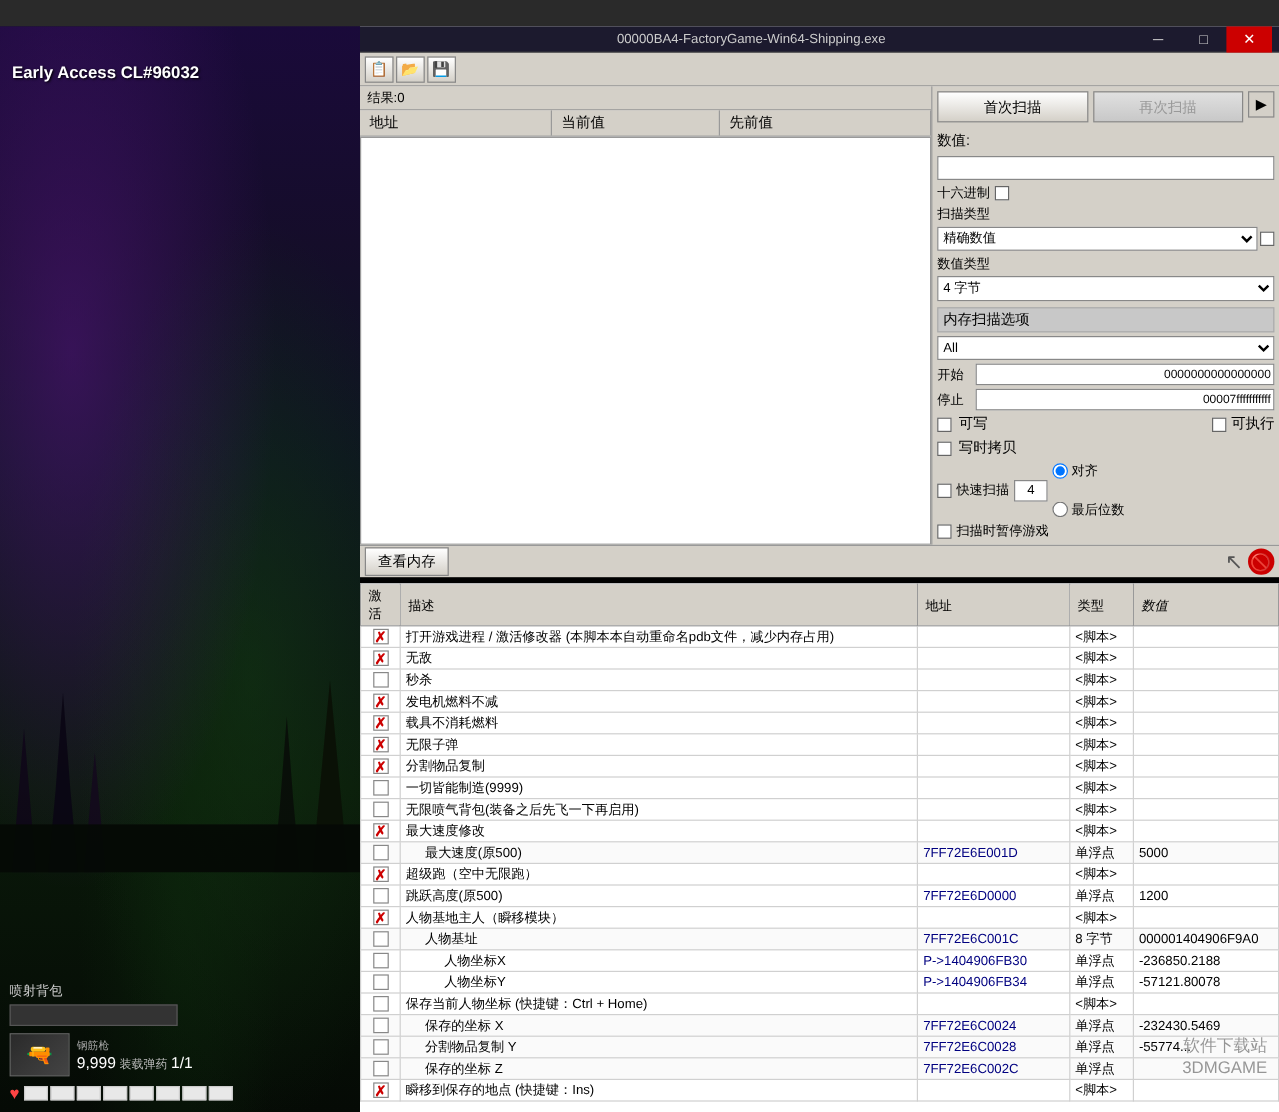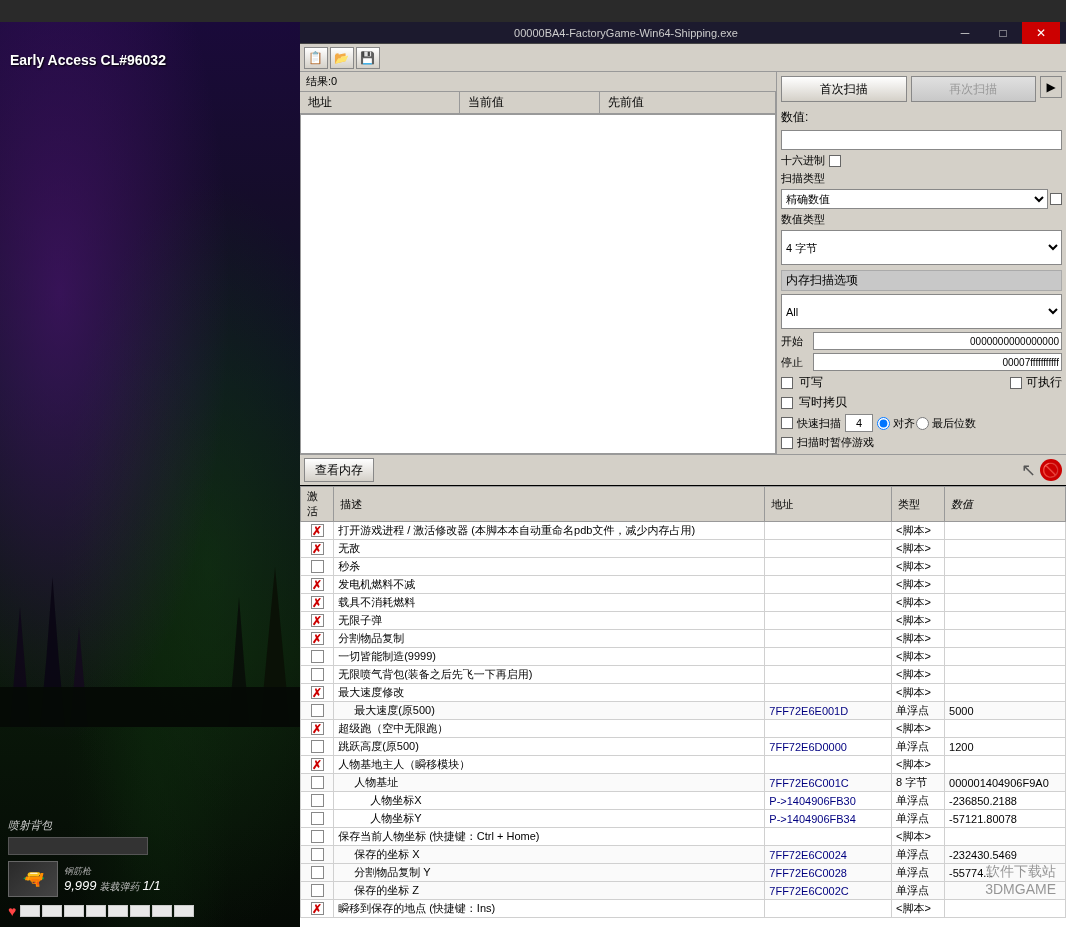--- a/index.html
+++ b/index.html
@@ -43,21 +43,20 @@
       left: 10px;
       color: #fff;
       font-size: 14px;
       font-weight: bold;
       text-shadow: 1px 1px 2px #000;
     }
     .game-bottom {
       position: absolute;
       bottom: 0; left: 0; right: 12px;
       padding: 8px;
-      font-style: italic;
     }
     .jetpack-label {
       color: #ccc;
       font-size: 11px;
       margin-bottom: 4px;
     }
     .jetpack-bar {
       background: #333;
       height: 18px;
       border: 1px solid #555;
@@ -264,42 +263,42 @@
     .scan-speed-input {
       width: 28px;
       height: 18px;
       border: 1px solid #888;
       background: #fff;
       font-size: 11px;
       text-align: center;
     }
     .radio-group {
       display: flex;
-      flex-direction: row;
-      gap: 1px;
+      flex-direction: column;
+      gap: 17px;
       font-size: 11px;
     }
     .radio-item {
       display: flex;
       align-items: center;
       gap: 3px;
     }
     .scan-pause-row {
       display: flex;
       align-items: center;
       gap: 4px;
       font-size: 11px;
     }
 
     
     .ce-bottom-toolbar {
       height: 32px;
       background: #d4d0c8;
       border-top: 1px solid #999;
-      border-bottom: 1px solid #000000;
+      border-bottom: 5px solid #000000;
       display: flex;
       align-items: center;
       padding: 2px 4px;
       gap: 4px;
     }
     .view-mem-btn {
       height: 24px;
       padding: 0 10px;
       background: linear-gradient(180deg, #fff 0%, #d4d0c8 100%);
       border: 1px solid #888;

